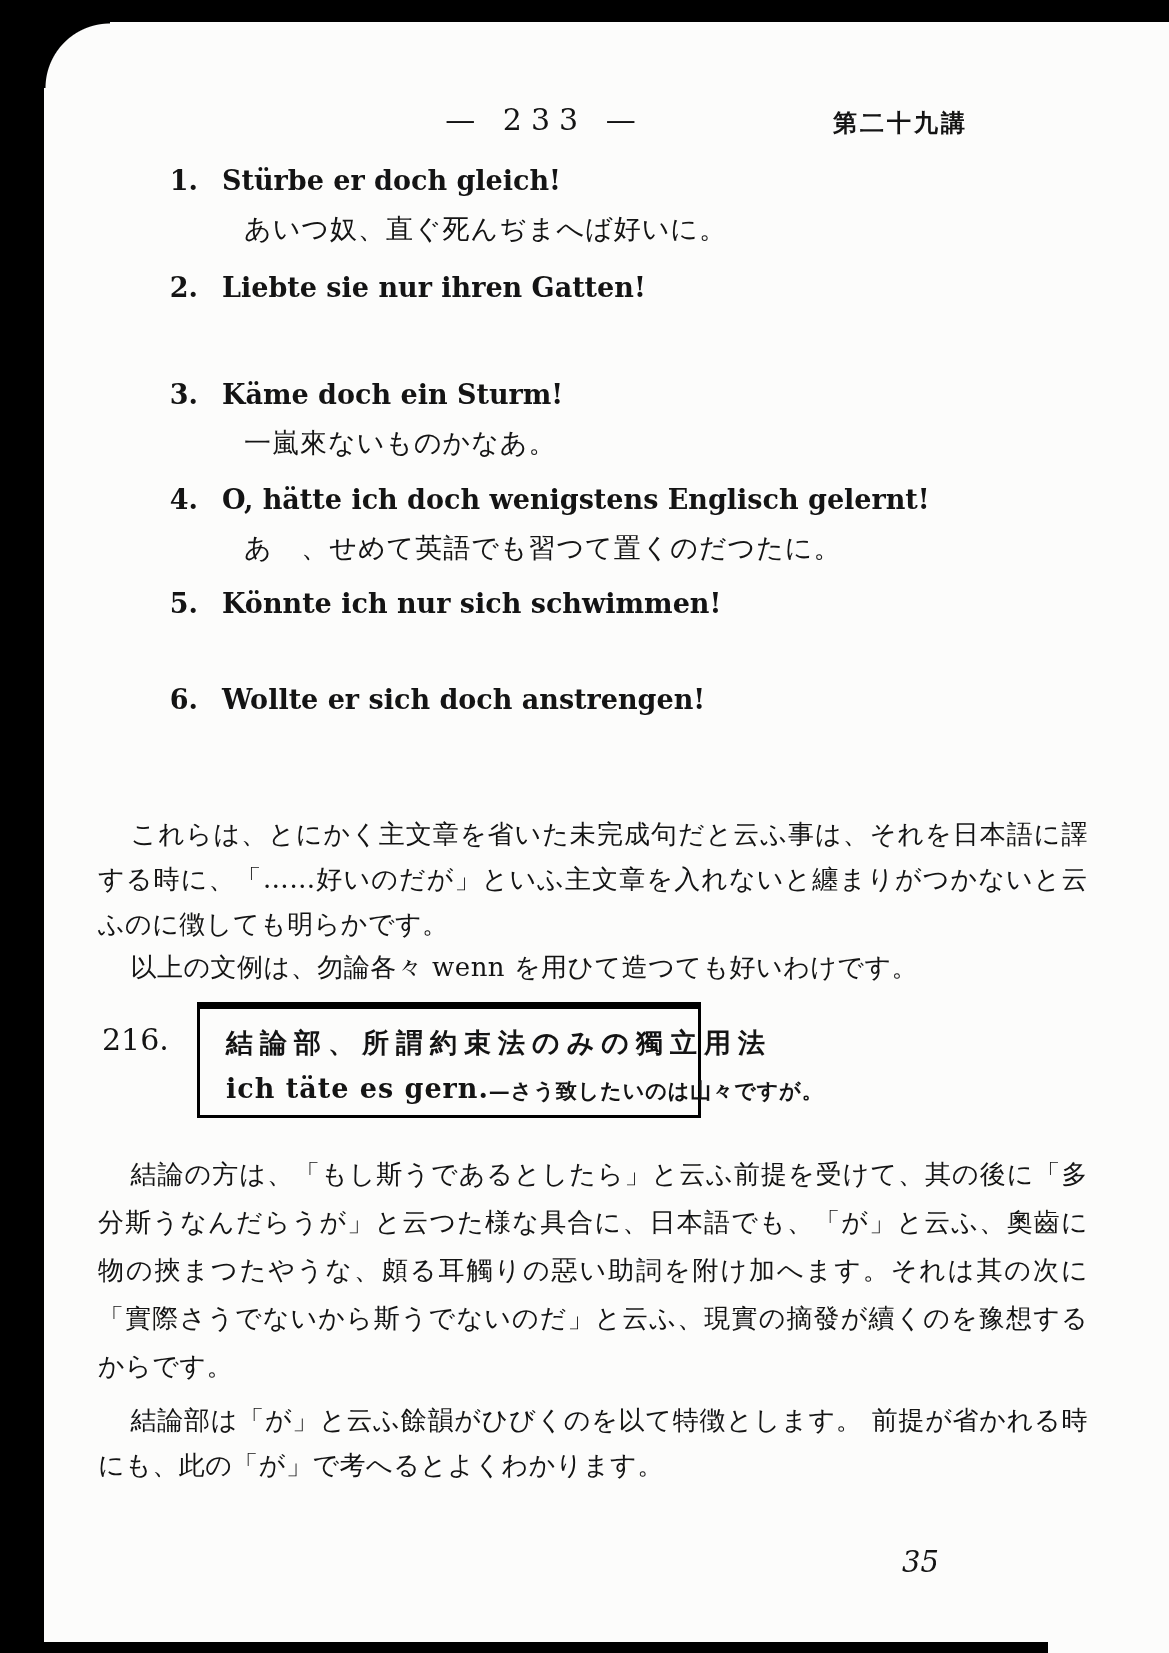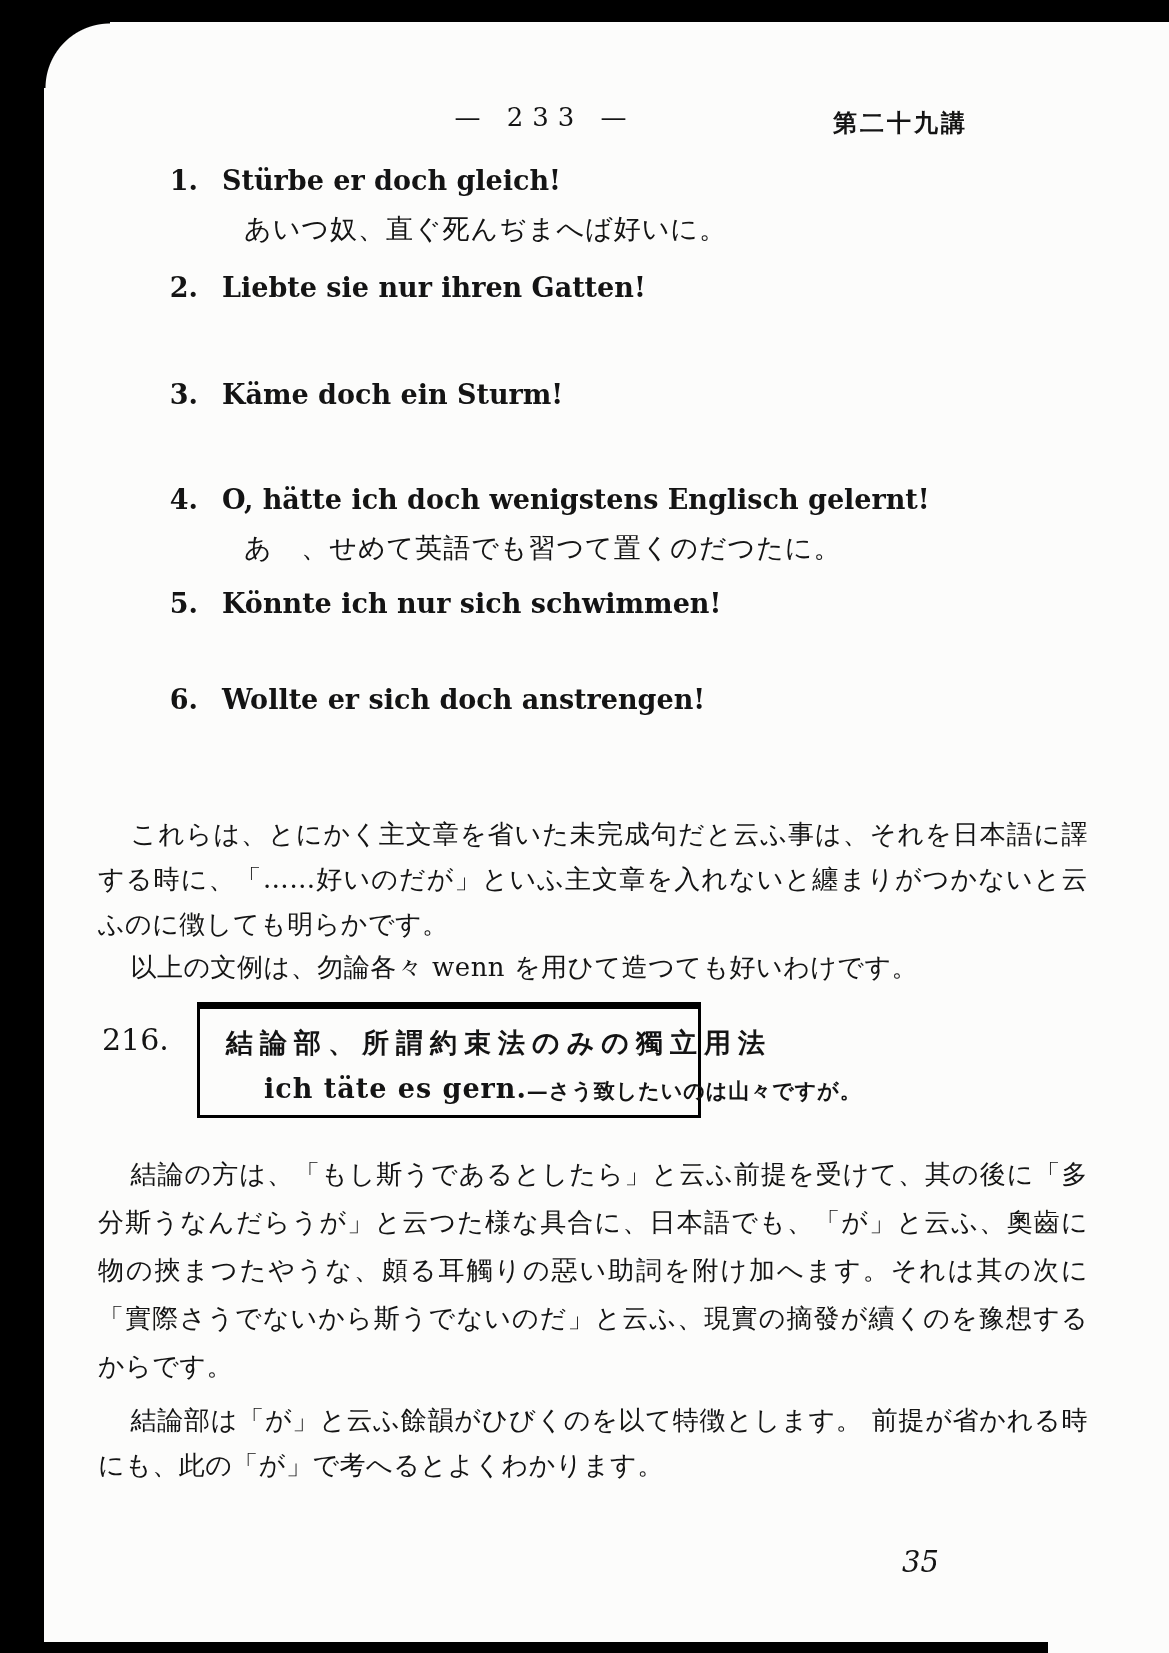--- a/index.html
+++ b/index.html
@@ -13,21 +13,21 @@
   }
   
   .scan-top{position:absolute;top:0;left:0;width:100%;height:22px;background:#000;}
   .scan-left{position:absolute;top:0;left:0;width:44px;height:100%;background:#000;}
   .scan-corner{position:absolute;left:44px;top:22px;width:66px;height:66px;
     background:radial-gradient(circle at 100% 100%, rgba(0,0,0,0) 64px, #000 65px);}
   .scan-bottom{position:absolute;bottom:0;left:28px;width:1020px;height:11px;background:#000;}
 
   .pagenum-top{
     position:absolute;top:102px;left:420px;width:250px;text-align:center;
-    font-size:26px;letter-spacing:9px;white-space:nowrap;
+    font-size:30px;letter-spacing:9px;white-space:nowrap;
   }
   .header-right{
     position:absolute;top:107px;left:833px;
     font-size:24px;font-weight:bold;letter-spacing:3px;white-space:nowrap;
   }
 
   .example{position:absolute;left:162px;right:50px;}
   .ex-german{display:flex;align-items:baseline;font-weight:bold;font-size:27px;white-space:nowrap;}
   .ex-num{width:36px;text-align:right;margin-right:24px;flex:none;}
   .ex-jp{margin-top:15px;margin-left:82px;font-size:27px;letter-spacing:1px;white-space:nowrap;}
@@ -39,21 +39,21 @@
   }
   .para.p3{line-height:48px;}
 
   .sec-num{position:absolute;left:102px;top:1022px;font-size:30px;font-weight:normal;}
   .rule-box{
     position:absolute;left:197px;top:1002px;width:504px;box-sizing:border-box;
     border:3px solid #000;border-top-width:7px;
     padding:16px 18px 10px 26px;
   }
   .box-title{font-size:27px;font-weight:bold;letter-spacing:7px;white-space:nowrap;}
-  .box-line2{margin-top:12px;white-space:nowrap;margin-left:38px;}
+  .box-line2{margin-top:12px;white-space:nowrap;}
   .box-german{font-weight:bold;font-size:27px;letter-spacing:1px;}
   .box-jp{font-size:21px;font-weight:bold;letter-spacing:1px;}
 
   .pagenum-bottom{
     position:absolute;left:902px;top:1545px;
     font-size:29px;font-style:italic;
   }
 </style>
 </head>
 <body>
@@ -81,20 +81,21 @@
       <span class="ex-num">2.</span>
       <span>Liebte sie nur ihren Gatten!</span>
     </div>
   </div>
 
   <div class="example" style="top:379px">
     <div class="ex-german">
       <span class="ex-num">3.</span>
       <span>Käme doch ein Sturm!</span>
     </div>
+    <div class="ex-jp">一嵐來ないものかなあ。</div>
   </div>
 
   <div class="example" style="top:484px">
     <div class="ex-german">
       <span class="ex-num">4.</span>
       <span>O, hätte ich doch wenigstens Englisch gelernt!</span>
     </div>
     <div class="ex-jp">あゝ、せめて英語でも習つて置くのだつたに。</div>
   </div>
 

